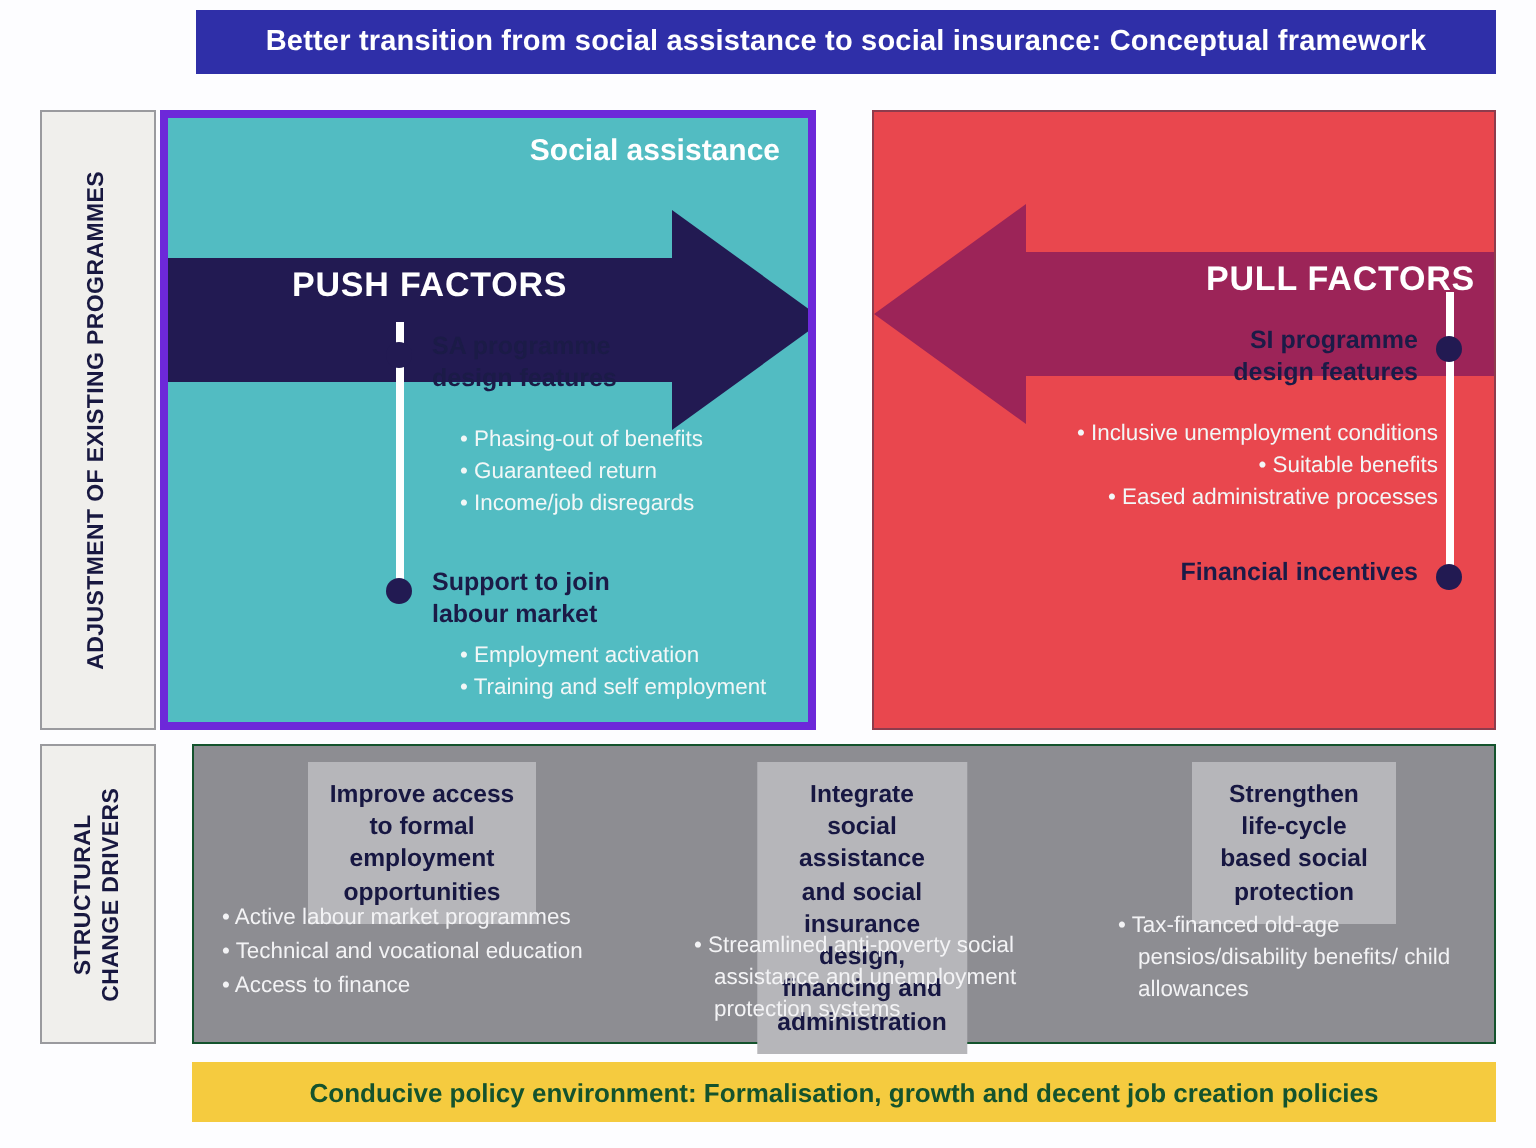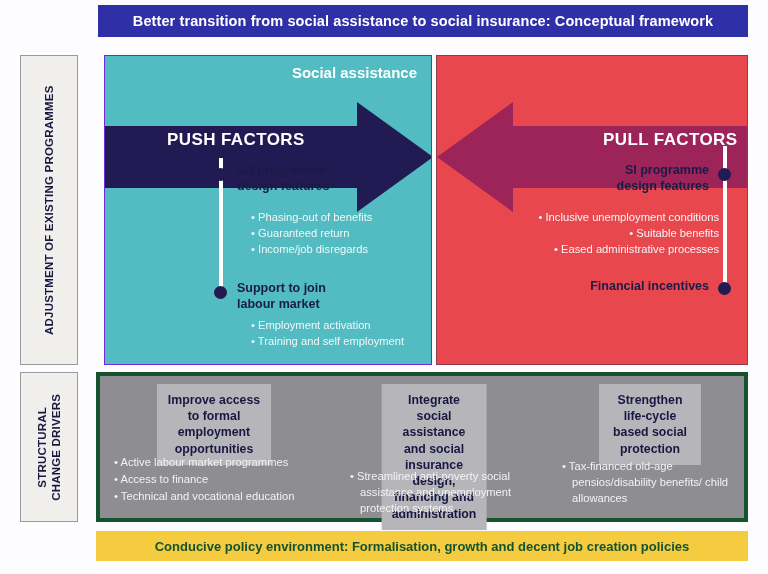--- a/index.html
+++ b/index.html
@@ -48,24 +48,24 @@
     letter-spacing: .2px;
     text-align: center;
     line-height: 1.25;
   }
   #side-label-adjustment { top: 55px; height: 310px; }
   #side-label-structural { top: 372px; height: 150px; }
 
   
   #panel-social-assistance {
     position: absolute;
-    left: 104px; top: 55px;
+    left: 80px; top: 55px;
     width: 328px; height: 310px;
     background: #52bcc2;
-    border: 1px solid #6d28d9;
+    border: 4px solid #6d28d9;
     overflow: hidden;
   }
   #panel-social-insurance {
     position: absolute;
     left: 436px; top: 55px;
     width: 312px; height: 310px;
     background: #e9474e;
     border: 1px solid #8e3c4d;
     overflow: hidden;
   }
@@ -145,21 +145,21 @@
   #bullets-si-design   { right: 28px; top: 154px; text-align: right; }
   #heading-si-finance  { right: 38px; top: 222px; text-align: right; }
   #bullets-si-finance  { right: 28px; top: 248px; text-align: right; }
 
   
   #panel-structural {
     position: absolute;
     left: 96px; top: 372px;
     width: 652px; height: 150px;
     background: #8d8d92;
-    border: 4px solid #14532d;
+    border: 1px solid #14532d;
   }
   .driver-col {
     position: absolute;
     top: 0; height: 150px;
   }
   #driver-col-1 { left: 0px;   width: 228px; }
   #driver-col-2 { left: 236px; width: 196px; }
   #driver-col-3 { left: 448px; width: 204px; }
 
   .driver-heading {
@@ -273,22 +273,22 @@
     <div class="group-heading" id="heading-si-finance">Financial incentives</div>
   </div>
 
   <div id="panel-structural">
 
     <div class="driver-col" id="driver-col-1">
       <div class="driver-heading">Improve access to formal
 employment opportunities</div>
       <ul class="driver-bullets" id="bullets-driver-1">
           <li>Active labour market programmes</li>
+          <li>Technical and vocational education</li>
           <li>Access to finance</li>
-          <li>Technical and vocational education</li>
         </ul>
     </div>
 
     <div class="driver-col" id="driver-col-2">
       <div class="driver-heading">Integrate social assistance
 and social insurance design,
 financing and administration</div>
       <ul class="driver-bullets" id="bullets-driver-2">
           <li>Streamlined anti-poverty social assistance and unemployment protection systems</li>
         </ul>

